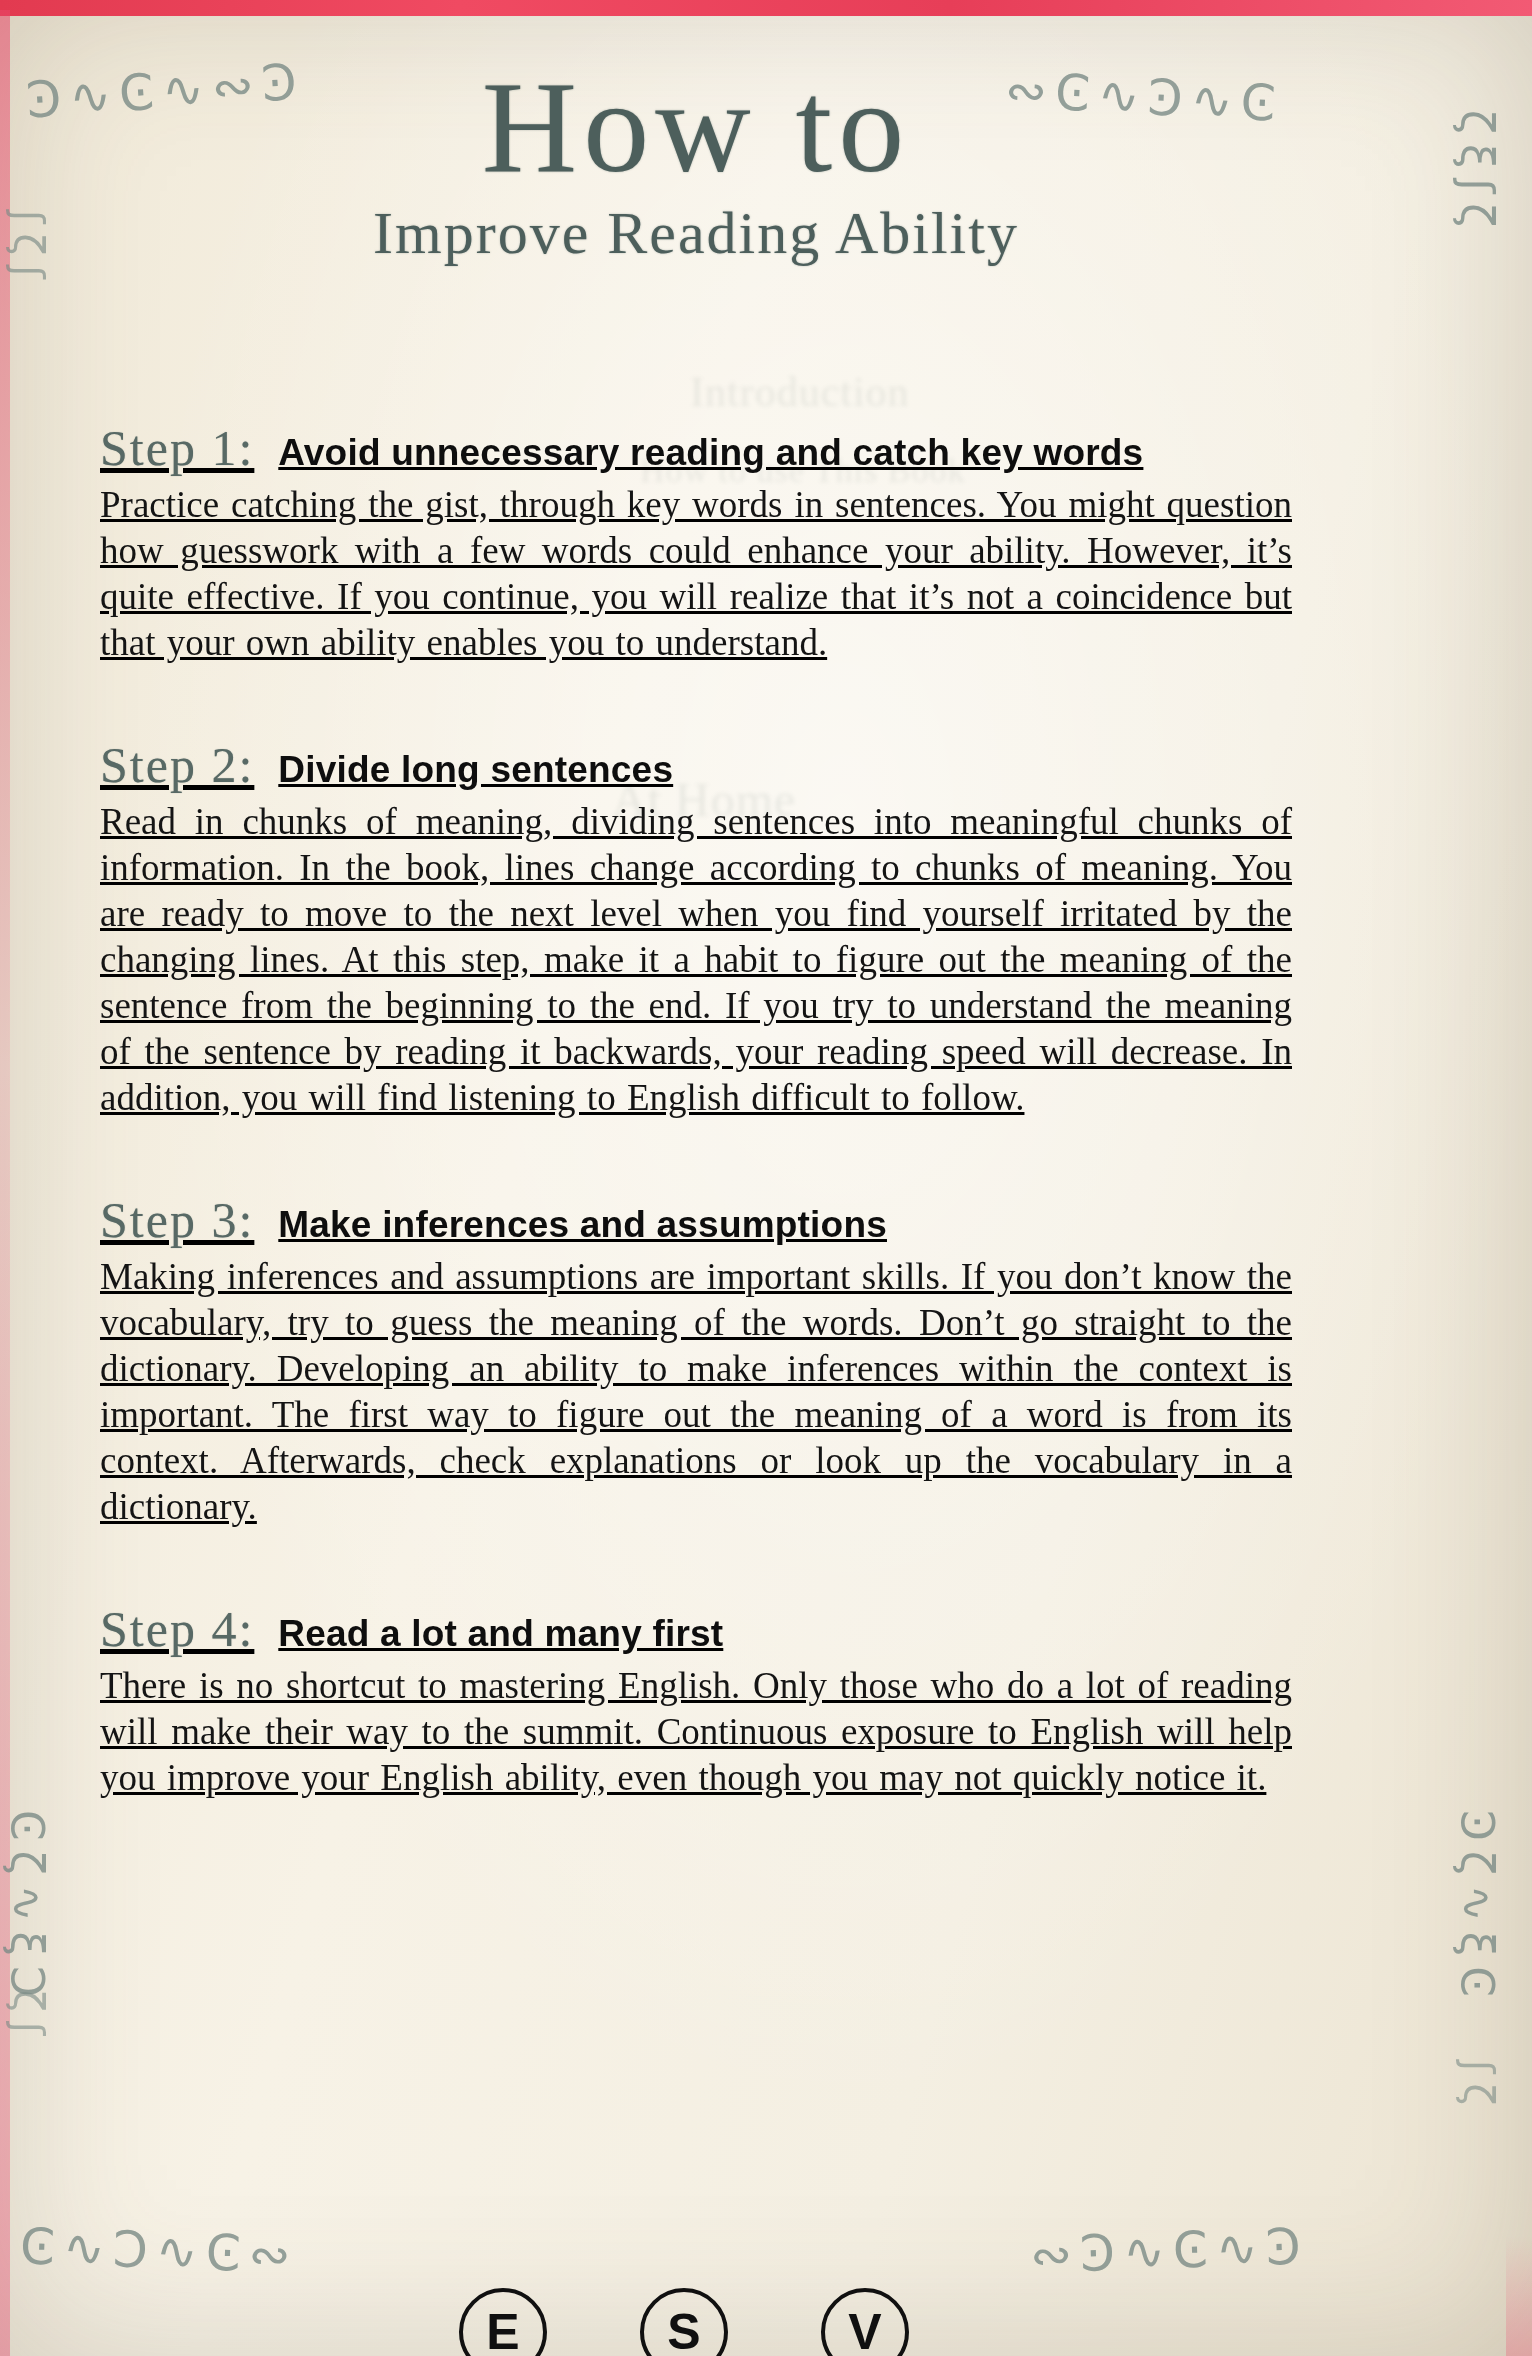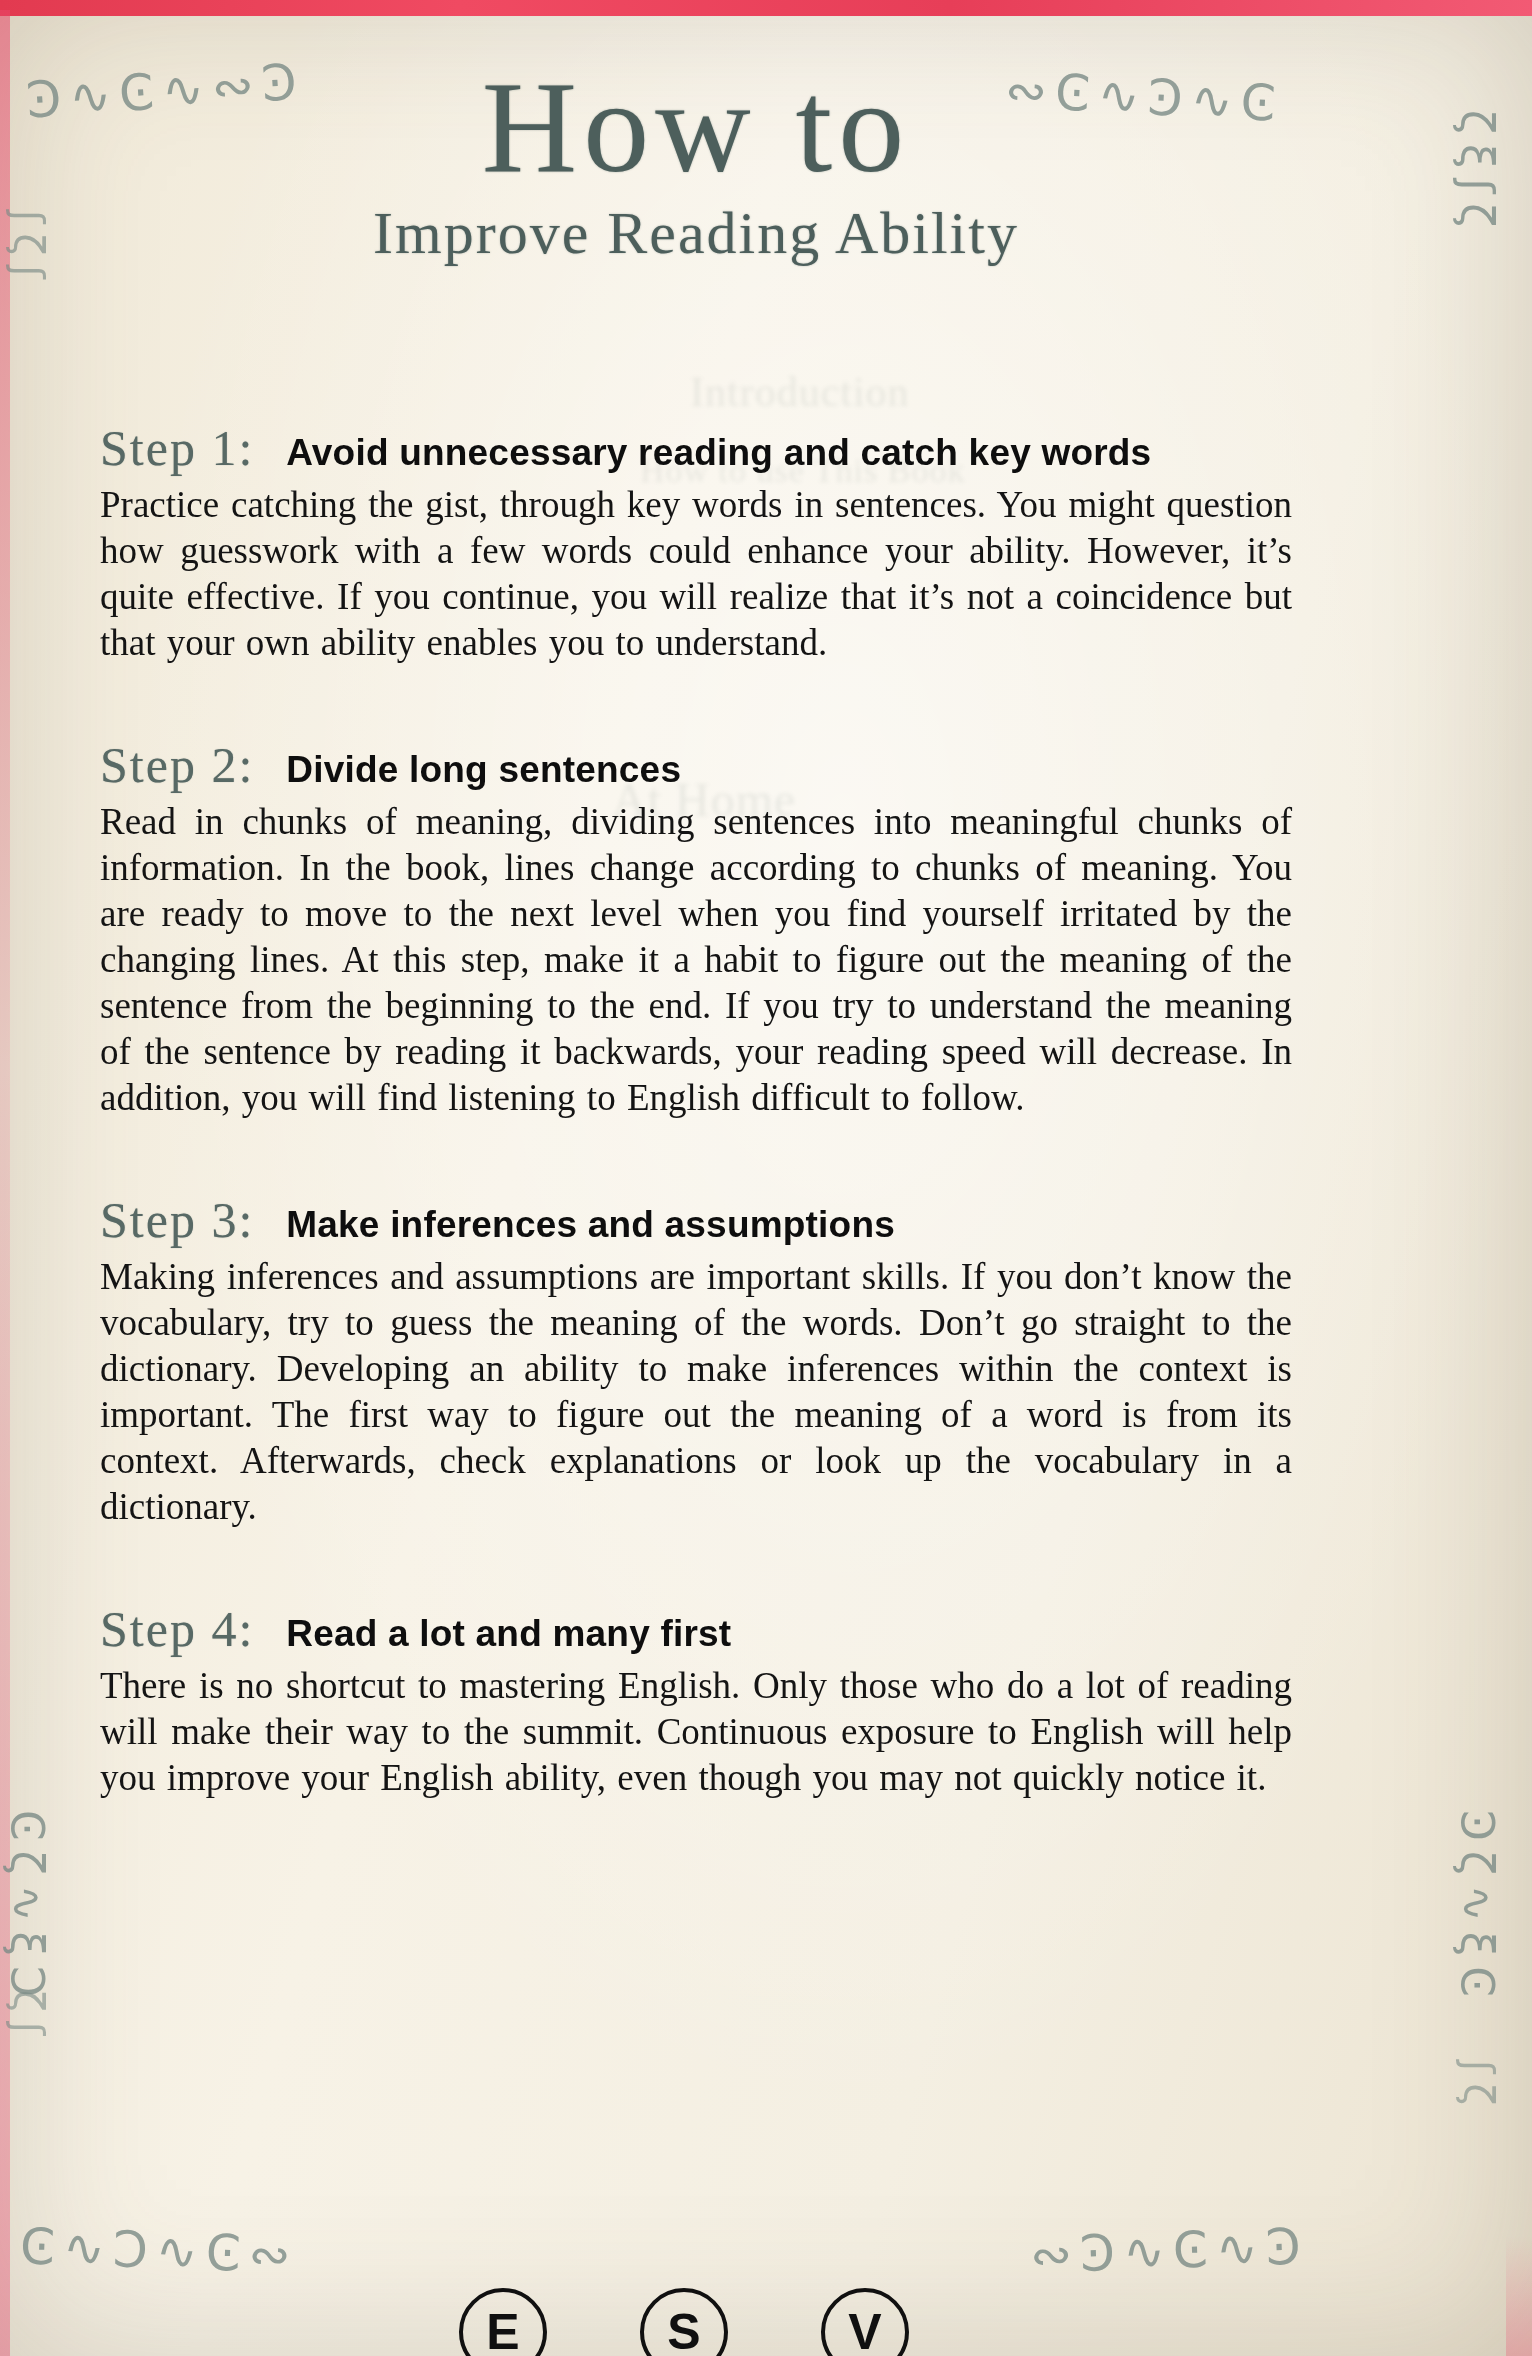--- a/index.html
+++ b/index.html
@@ -36,32 +36,32 @@
   .title-block { text-align:center; color:#4d5f5c; margin-bottom:150px; }
   .title-line1 {
     font-size:132px; font-weight:400; letter-spacing:6px; line-height:1.05;
     text-shadow:0 0 2px rgba(77,95,92,.45);
   }
   .title-line2 {
     font-size:60px; font-weight:400; letter-spacing:2px; line-height:1.2;
     text-shadow:0 0 2px rgba(77,95,92,.4);
   }
 
-  .step { margin-top:70px; }
+  .step { margin-top:70px;text-decoration:underline; }
   .step-header { display:flex; align-items:baseline; }
   .step-label {
     font-family:"Liberation Serif", serif;
     font-size:50px; color:#586965; letter-spacing:2px;
     text-shadow:0 0 1px rgba(88,105,101,.5);
     white-space:nowrap;
   }
   .step-heading {
     font-family:"Liberation Sans", sans-serif;
     font-weight:bold; font-size:37px; color:#0e0e0e;
-    margin-left:32px; letter-spacing:0.2px;
+    margin-left:24px; letter-spacing:0.2px;
   }
   .step-body {
     margin-top:5px;
     font-size:37px; line-height:46px; color:#141414;
     text-align:justify; word-spacing:2px;
   }
 
   .badges { position:absolute; left:0; top:2288px; width:1532px; height:100px; }
   .badge {
     position:absolute; top:0; width:88px; height:88px;

